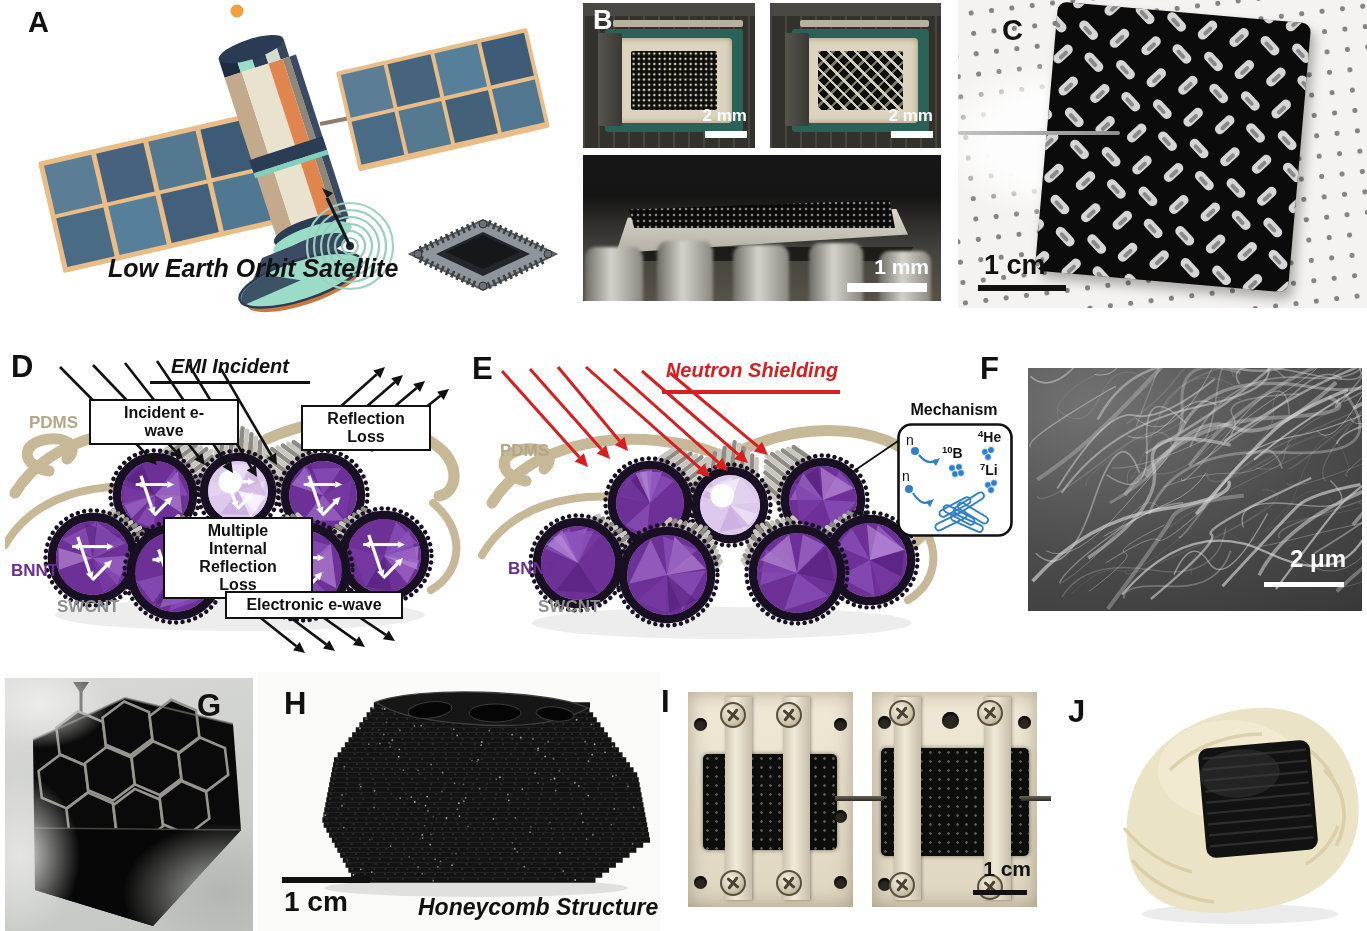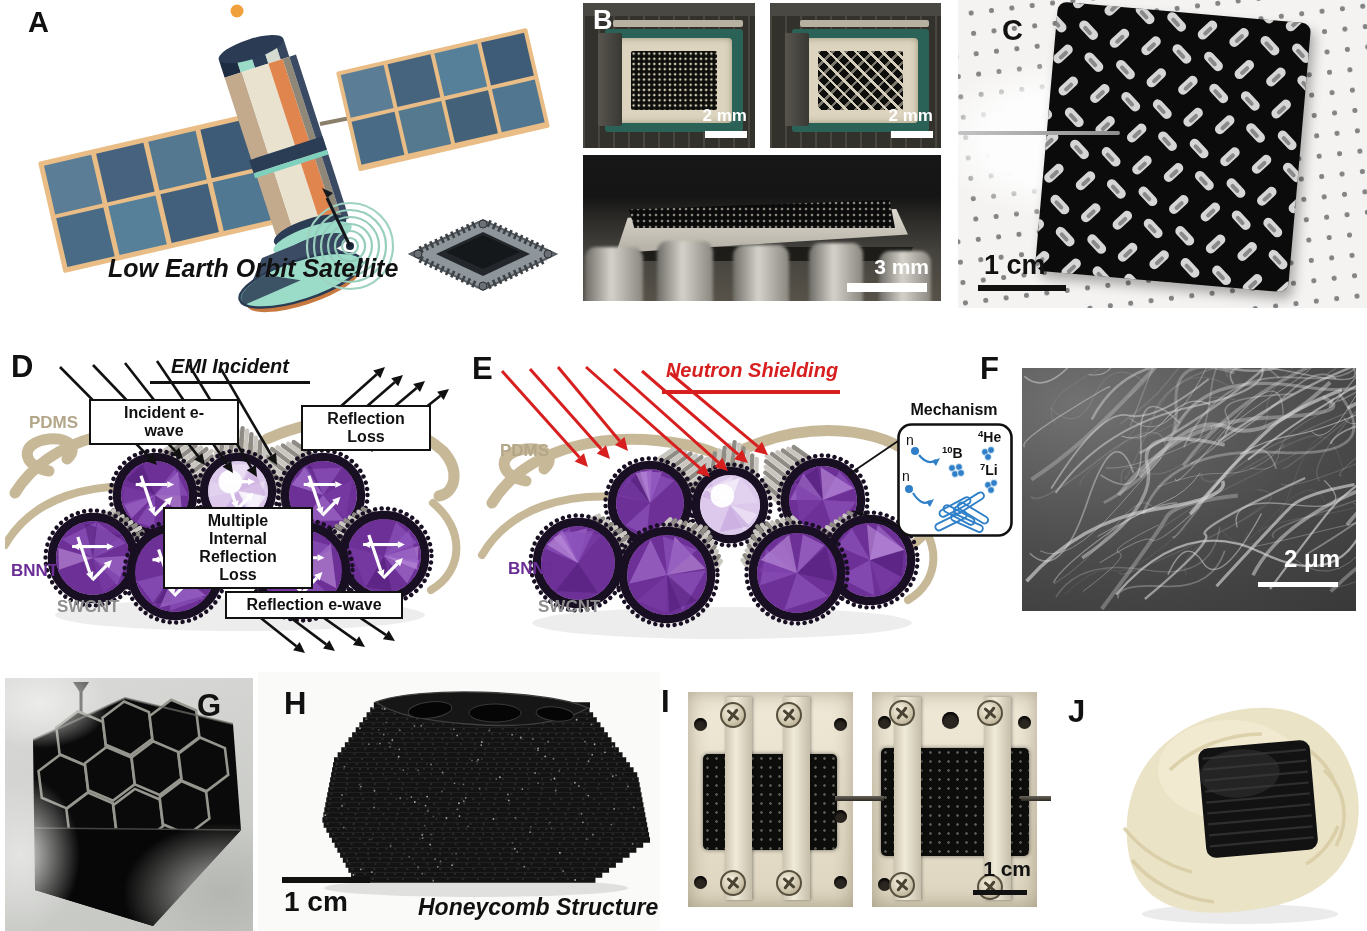--- a/index.html
+++ b/index.html
@@ -31,21 +31,21 @@
 .tray-side{position:absolute;left:33px;top:54px;width:292px;height:44px;background:linear-gradient(180deg,#dcd8cd,#b3afa4);clip-path:polygon(4% 20%,96% 0%,100% 58%,0% 100%)}
 .tray-top{position:absolute;left:46px;top:45px;width:266px;height:28px;background-color:#0b0b0b;background-image:radial-gradient(circle,rgba(238,233,218,.55) 1px,rgba(0,0,0,0) 1.7px);background-size:6px 6px;clip-path:polygon(0% 34%,98% 0%,100% 100%,2% 100%)}
 .tray-shadow{position:absolute;left:40px;top:92px;width:290px;height:14px;background:#14130f;clip-path:polygon(0 0,100% 0,98% 100%,3% 100%);opacity:.8}
 
 #panel-c{overflow:hidden;background:#f4f3f1}
 #c-dots{position:absolute;left:-40px;top:-40px;right:-40px;bottom:-40px;background-image:radial-gradient(#848484 2.25px,rgba(0,0,0,0) 2.9px);background-size:20.5px 20.5px;transform:rotate(-7deg)}
 #c-white{position:absolute;left:-30px;top:60px;width:260px;height:160px;background:radial-gradient(closest-side,#fdfdfd 55%,rgba(253,253,253,0));}
 .chain{position:absolute;left:88px;top:12px;width:254px;height:270px;transform:rotate(5deg);background:#0b0b0b;border-radius:9px;overflow:hidden;box-shadow:5px 7px 12px rgba(0,0,0,.3)}
 .needle{position:absolute;left:0;top:131px;width:162px;height:3.6px;background:linear-gradient(90deg,#c4c4c4,#8d8d8d);border-radius:2px}
 
-.sem{position:absolute;left:44px;top:23px;width:334px;height:243px;background:radial-gradient(130% 110% at 18% 15%,#727272,#4c4c4c 55%,#383838)}
+.sem{position:absolute;left:50px;top:23px;width:334px;height:243px;background:radial-gradient(130% 110% at 18% 15%,#727272,#4c4c4c 55%,#383838)}
 
 #panel-g{background:linear-gradient(160deg,#dadbd8,#c3c5c1);overflow:hidden}
 #g-marble{position:absolute;inset:0;background-image:radial-gradient(70px 45px at 14% 10%,#ecedea,rgba(0,0,0,0)),radial-gradient(100px 70px at 88% 85%,#b4b6b1,rgba(0,0,0,0)),radial-gradient(60px 80px at 6% 70%,#e4e5e2,rgba(0,0,0,0))}
 
 #panel-h{background:#fafaf8}
 
 #panel-i{background:#fff}
 .iphoto{position:absolute;top:20px;width:165px;height:215px;background:linear-gradient(180deg,#f0e9d7,#e7dfcb 55%,#ddd5bf);box-shadow:inset 0 0 20px rgba(70,58,32,.38)}
 .ibar{position:absolute;top:5px;bottom:7px;width:27px;background:linear-gradient(90deg,#cdc5b0,#f0ead9 40%,#c6bea9);box-shadow:1px 0 3px rgba(0,0,0,.35)}
 .isample{position:absolute;background-color:#0d0d0c;border-radius:5px;background-image:radial-gradient(circle,rgba(246,241,226,.32) 1px,rgba(0,0,0,0) 1.6px);background-size:9px 9px;box-shadow:0 0 4px rgba(0,0,0,.5)}
@@ -169,21 +169,21 @@
     </div>
     <div class="bimg" id="bimg3" style="left:0;top:152px;width:358px;height:146px">
       <div class="tray-shadow"></div>
       <div class="tray-side"></div>
       <div class="tray-top"></div>
       <div class="cap" style="left:2px;width:58px;height:62px"></div>
       <div class="cap" style="left:74px;width:56px;height:68px"></div>
       <div class="cap" style="left:150px;width:56px;height:64px"></div>
       <div class="cap" style="left:226px;width:54px;height:66px"></div>
       <div class="cap" style="left:296px;width:52px;height:58px"></div>
-      <div class="scaletext white" style="right:12px;top:100px;font-size:21px">3 mm</div>
+      <div class="scaletext white" style="right:12px;top:100px;font-size:21px">1 mm</div>
       <div class="scalebar white" style="right:14px;top:128px;width:80px;height:9px"></div>
     </div>
   </div>
 
   <div class="abs" id="panel-c" style="left:958px;top:0;width:409px;height:308px">
     <div id="c-dots"></div>
     <div id="c-white"></div>
     <div class="chain">
       <svg id="svg-chain" width="254" height="270" viewBox="0 0 254 270">
           <g transform="rotate(-48 127 135)">
@@ -2113,22 +2113,22 @@
         <polygon points="330,306 318.032,303.62399999999997 324.368,295.176" fill="#111"></polygon>
         <line x1="312" y1="268" x2="351.0237307078818" y2="295.64180925141625" stroke="#111" stroke-width="2.6"></line>
         <polygon points="360,302 347.9717991485616,299.95041851163296 354.07566226720195,291.33319999119954" fill="#111"></polygon>
         <line x1="342" y1="264" x2="380.8474467622837" y2="289.8982978415225" stroke="#111" stroke-width="2.6"></line>
         <polygon points="390,296 377.9186297262145,294.2915233956263 383.77626379835294,285.50507228741867" fill="#111"></polygon>
       </svg>
     <div class="plabel" style="left:6px;top:6px;font-size:31px">D</div>
     <div class="abs ital" style="left:145px;top:10px;width:160px;text-align:center;font-size:20px;border-bottom:3.5px solid #111;padding-bottom:3px">EMI Incident</div>
     <div class="dbox" style="left:84px;top:54px;width:150px">Incident e-wave</div>
     <div class="dbox" style="left:296px;top:60px;width:130px">Reflection Loss</div>
-    <div class="dbox" style="left:158px;top:162px;width:150px">Multiple Internal Reflection Loss</div>
-    <div class="dbox" style="left:220px;top:246px;width:178px">Reflection e-wave</div>
+    <div class="dbox" style="left:158px;top:172px;width:150px">Multiple Internal Reflection Loss</div>
+    <div class="dbox" style="left:220px;top:246px;width:178px">Electronic e-wave</div>
     <div class="matlabel pdms" style="left:24px;top:68px">PDMS</div>
     <div class="matlabel bnnt" style="left:6px;top:216px">BNNT</div>
     <div class="matlabel swcnt" style="left:52px;top:252px">SWCNT</div>
   </div>
 
   <div class="abs" id="panel-e" style="left:460px;top:345px;width:560px;height:315px">
     <svg id="svg-e" width="560" height="315" viewBox="0 0 560 315">
         <ellipse cx="262" cy="278" rx="190" ry="16" fill="#000" opacity="0.07"></ellipse>
         <path d="M 10,148 C 45,92 125,74 205,90 C 252,100 264,118 238,127" fill="none" stroke="#c7b898" stroke-width="11" stroke-linecap="round" transform="translate(22,10)"></path>
         <path d="M 0,200 C 28,152 86,136 148,143" fill="none" stroke="#c7b898" stroke-width="8" stroke-linecap="round" transform="translate(22,10)"></path>

